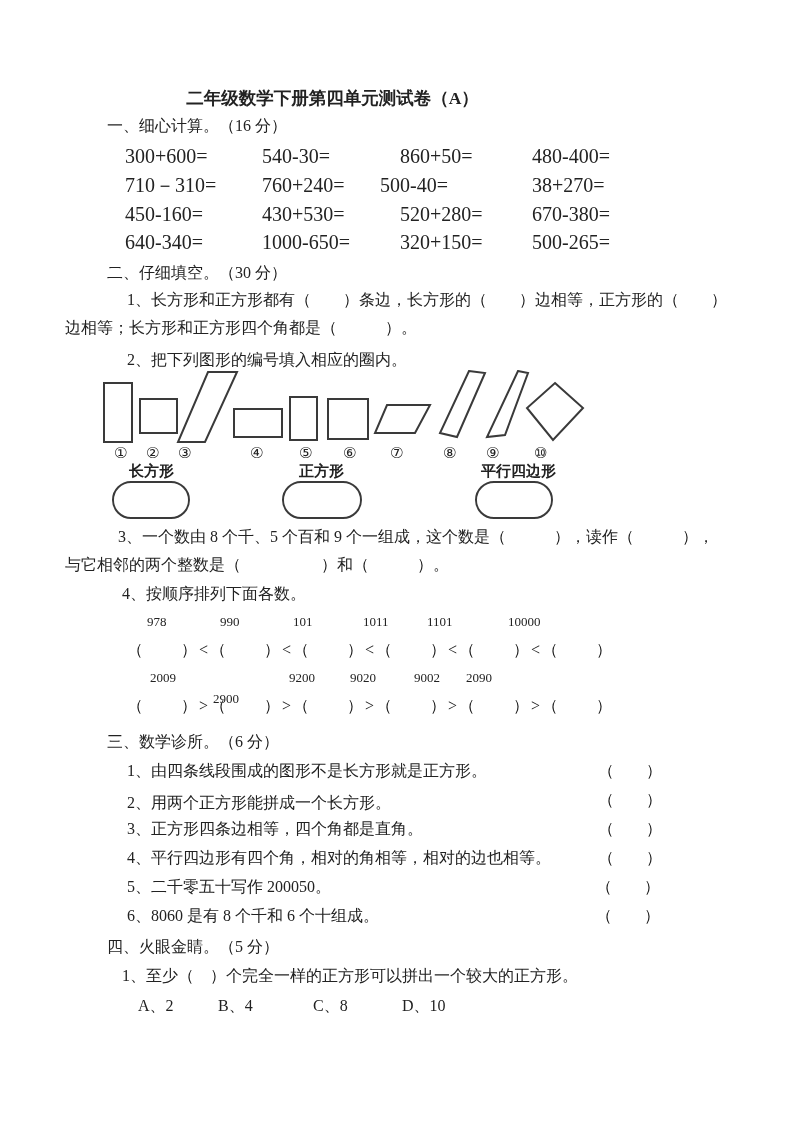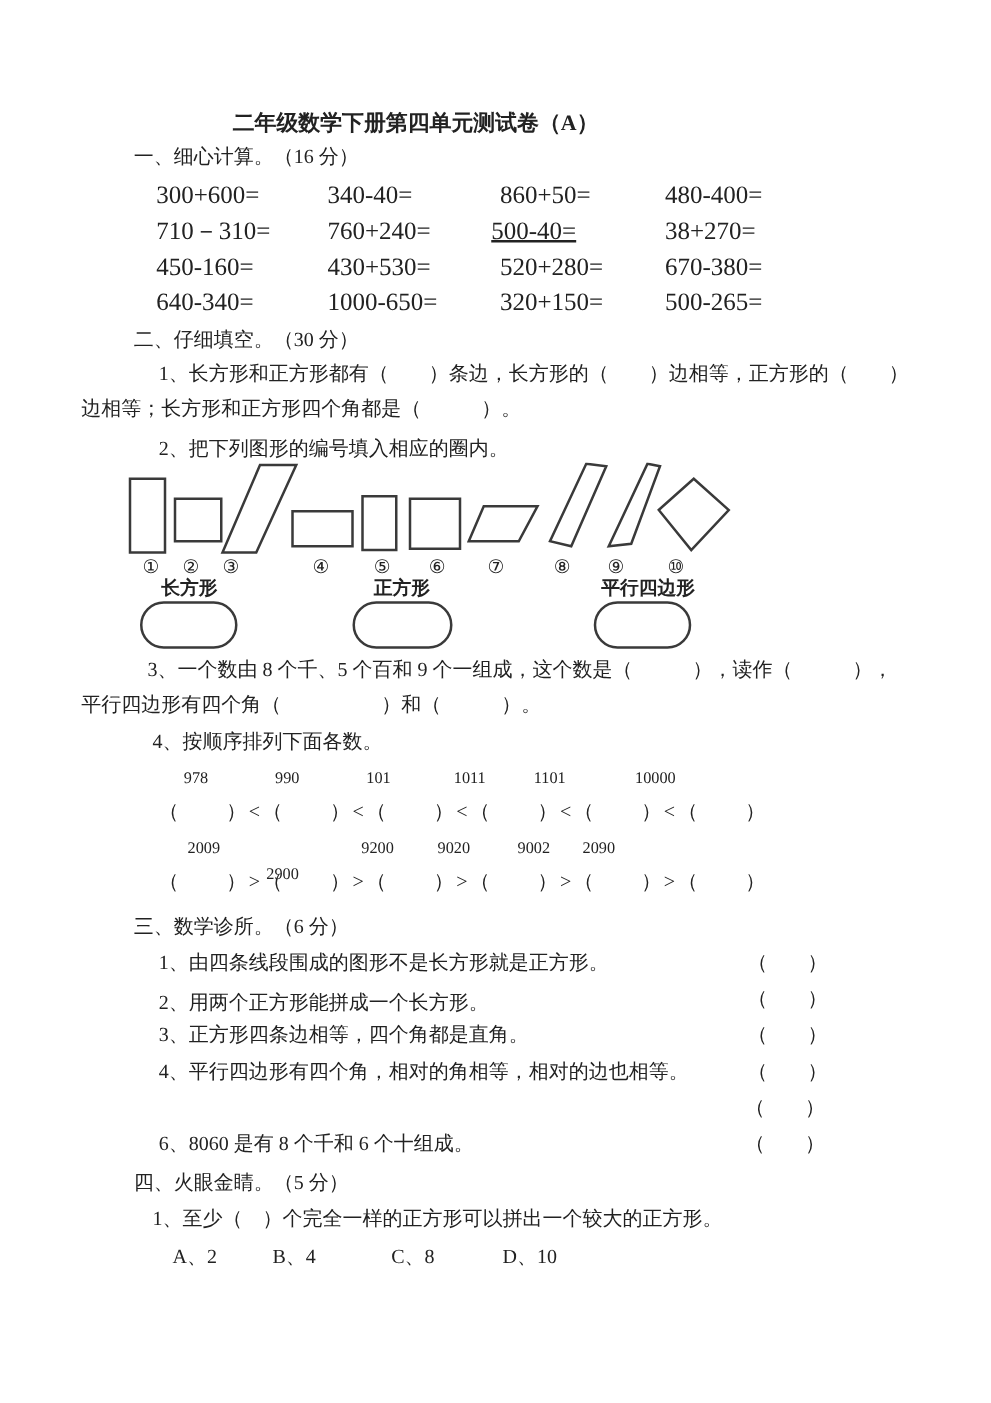--- a/index.html
+++ b/index.html
@@ -31,27 +31,27 @@
 </head>
 <body>
 
 <div class="page">
 
   <div class="ln title" style="top:89px;left:0;">二年级数学下册第四单元测试卷（A）</div>
 
   <div class="ln heading" style="top:117px;left:107px;">一、细心计算。（16 分）</div>
 
   <span class="ln calc" style="top:147px;left:125px;">300+600=</span>
-  <span class="ln calc" style="top:147px;left:262px;">340-40=</span>
+  <span class="ln calc" style="top:147px;left:262px;">540-30=</span>
   <span class="ln calc" style="top:147px;left:400px;">860+50=</span>
   <span class="ln calc" style="top:147px;left:532px;">480-400=</span>
 
   <span class="ln calc" style="top:176px;left:125px;">710－310=</span>
   <span class="ln calc" style="top:176px;left:262px;text-align:center;">760+240=</span>
-  <span class="ln calc" style="top:176px;left:393px;text-decoration:underline;">500-40=</span>
+  <span class="ln calc" style="top:176px;left:380px;">500-40=</span>
   <span class="ln calc" style="top:176px;left:532px;">38+270=</span>
 
   <span class="ln calc" style="top:205px;left:125px;">450-160=</span>
   <span class="ln calc" style="top:205px;left:262px;">430+530=</span>
   <span class="ln calc" style="top:205px;left:400px;">520+280=</span>
   <span class="ln calc" style="top:205px;left:532px;">670-380=</span>
 
   <span class="ln calc" style="top:233px;left:125px;">640-340=</span>
   <span class="ln calc" style="top:233px;left:262px;">1000-650=</span>
   <span class="ln calc" style="top:233px;left:400px;">320+150=</span>
@@ -88,21 +88,21 @@
 
   <span class="ln cat-label" style="top:462px;left:129px;">长方形</span>
   <span class="ln cat-label" style="top:462px;left:299px;">正方形</span>
   <span class="ln cat-label" style="top:462px;left:481px;">平行四边形</span>
 
   <div class="capsule" style="top:481px;left:112px;width:78px;"></div>
   <div class="capsule" style="top:481px;left:282px;width:80px;"></div>
   <div class="capsule" style="top:481px;left:475px;width:78px;"></div>
 
   <div class="ln" style="top:528px;left:118px;">3、一个数由 8 个千、5 个百和 9 个一组成，这个数是（　　　），读作（　　　），</div>
-  <div class="ln" style="top:556px;left:65px;">平行四边形有四个角（　　　　　）和（　　　）。</div>
+  <div class="ln" style="top:556px;left:65px;">与它相邻的两个整数是（　　　　　）和（　　　）。</div>
   <div class="ln" style="top:585px;left:122px;">4、按顺序排列下面各数。</div>
 
   <span class="ln num" style="top:613px;left:147px;">978</span>
   <span class="ln num" style="top:613px;left:220px;">990</span>
   <span class="ln num" style="top:613px;left:293px;">101</span>
   <span class="ln num" style="top:613px;left:363px;">1011</span>
   <span class="ln num" style="top:613px;left:427px;">1101</span>
   <span class="ln num" style="top:613px;left:508px;">10000</span>
 
   <div class="ln cmp" style="top:641px;left:127px;">（　　）&lt;（　　）&lt;（　　）&lt;（　　）&lt;（　　）&lt;（　　）</div>
@@ -123,20 +123,21 @@
 
   <span class="ln" style="top:794px;left:127px;">2、用两个正方形能拼成一个长方形。</span>
   <span class="ln" style="top:791px;left:598px;">（　　）</span>
 
   <span class="ln" style="top:820px;left:127px;">3、正方形四条边相等，四个角都是直角。</span>
   <span class="ln" style="top:820px;left:598px;">（　　）</span>
 
   <span class="ln" style="top:849px;left:127px;">4、平行四边形有四个角，相对的角相等，相对的边也相等。</span>
   <span class="ln" style="top:849px;left:598px;">（　　）</span>
 
+  <span class="ln" style="top:878px;left:127px;">5、二千零五十写作 200050。</span>
   <span class="ln" style="top:878px;left:596px;">（　　）</span>
 
   <span class="ln" style="top:907px;left:127px;">6、8060 是有 8 个千和 6 个十组成。</span>
   <span class="ln" style="top:907px;left:596px;">（　　）</span>
 
   <div class="ln heading" style="top:938px;left:107px;">四、火眼金睛。（5 分）</div>
   <div class="ln" style="top:967px;left:122px;">1、至少（　）个完全一样的正方形可以拼出一个较大的正方形。</div>
 
   <span class="ln" style="top:997px;left:138px;">A、2</span>
   <span class="ln" style="top:997px;left:218px;">B、4</span>

